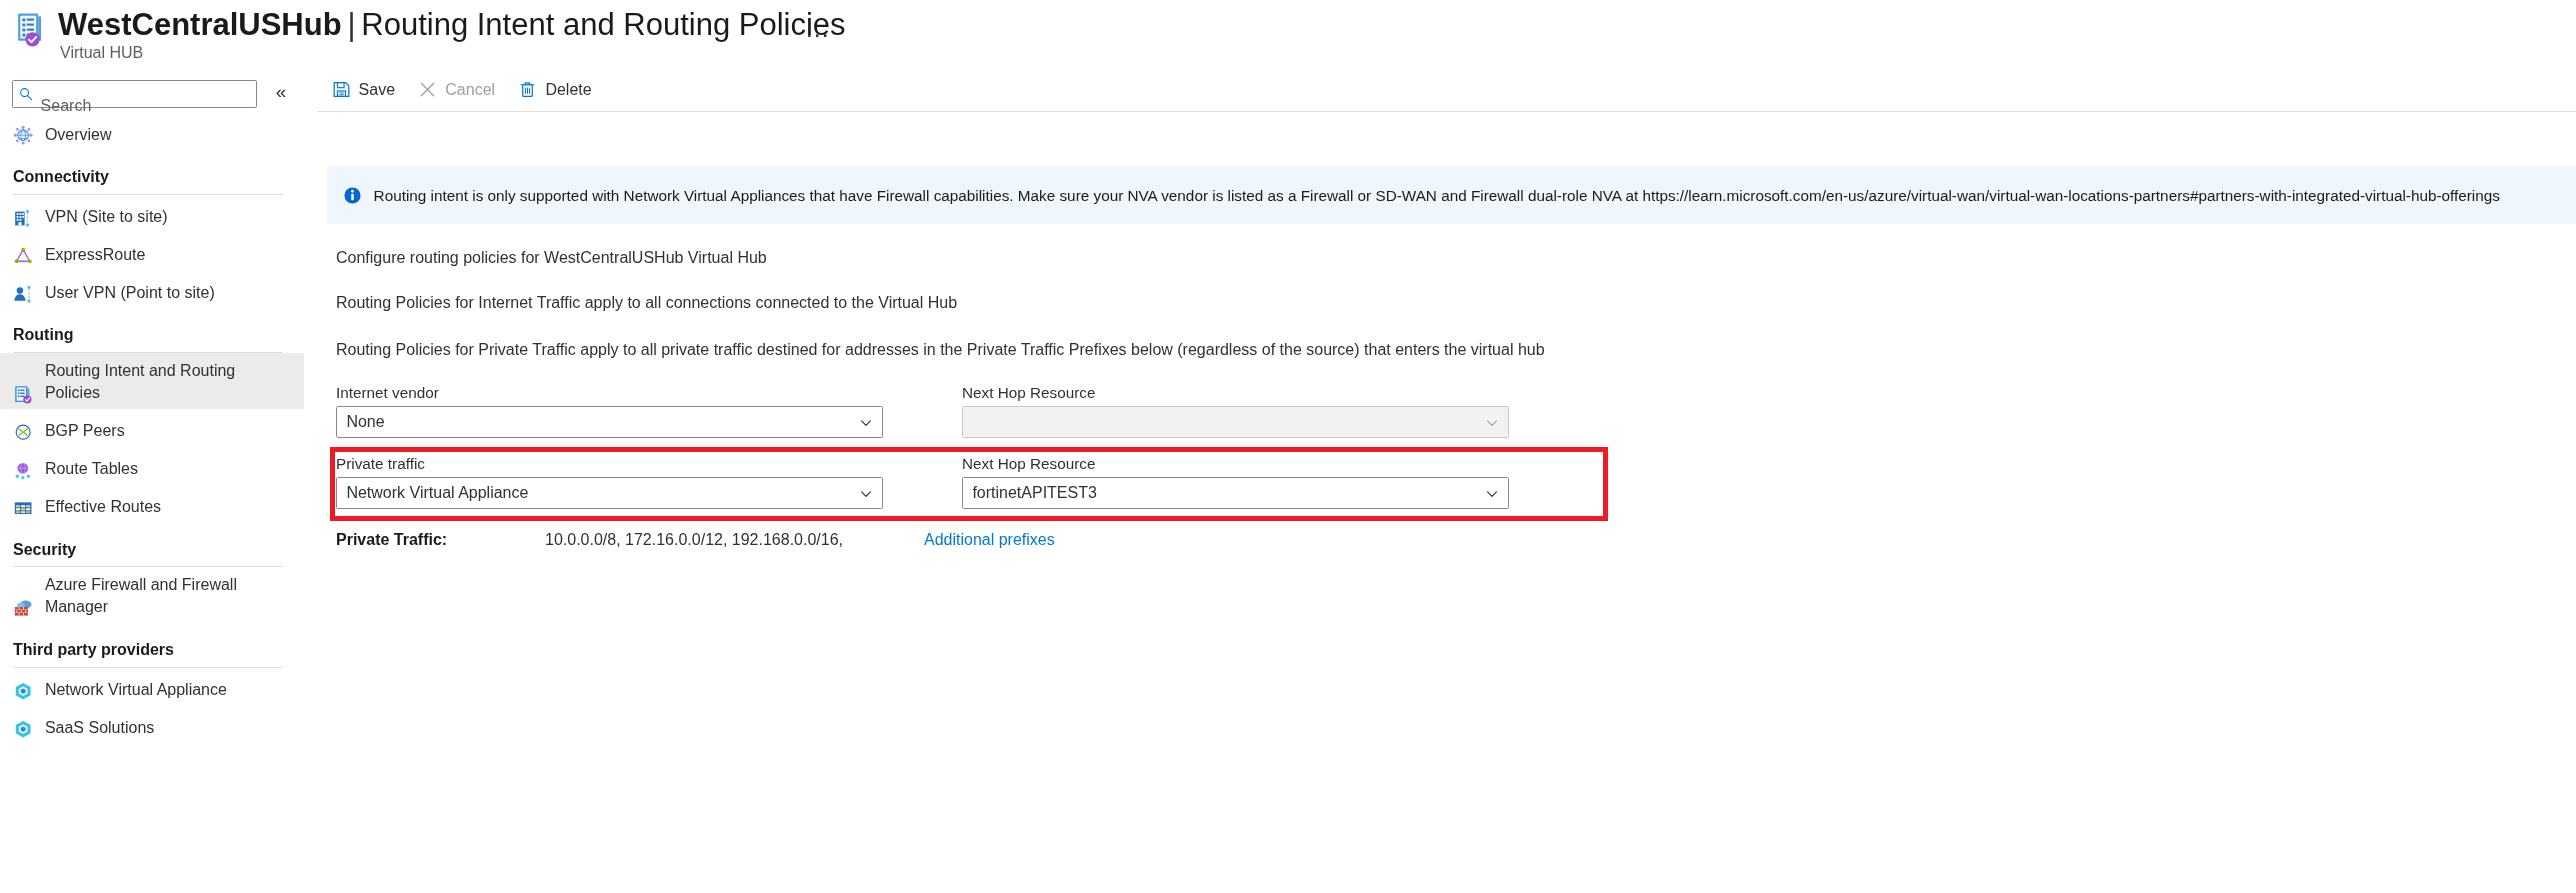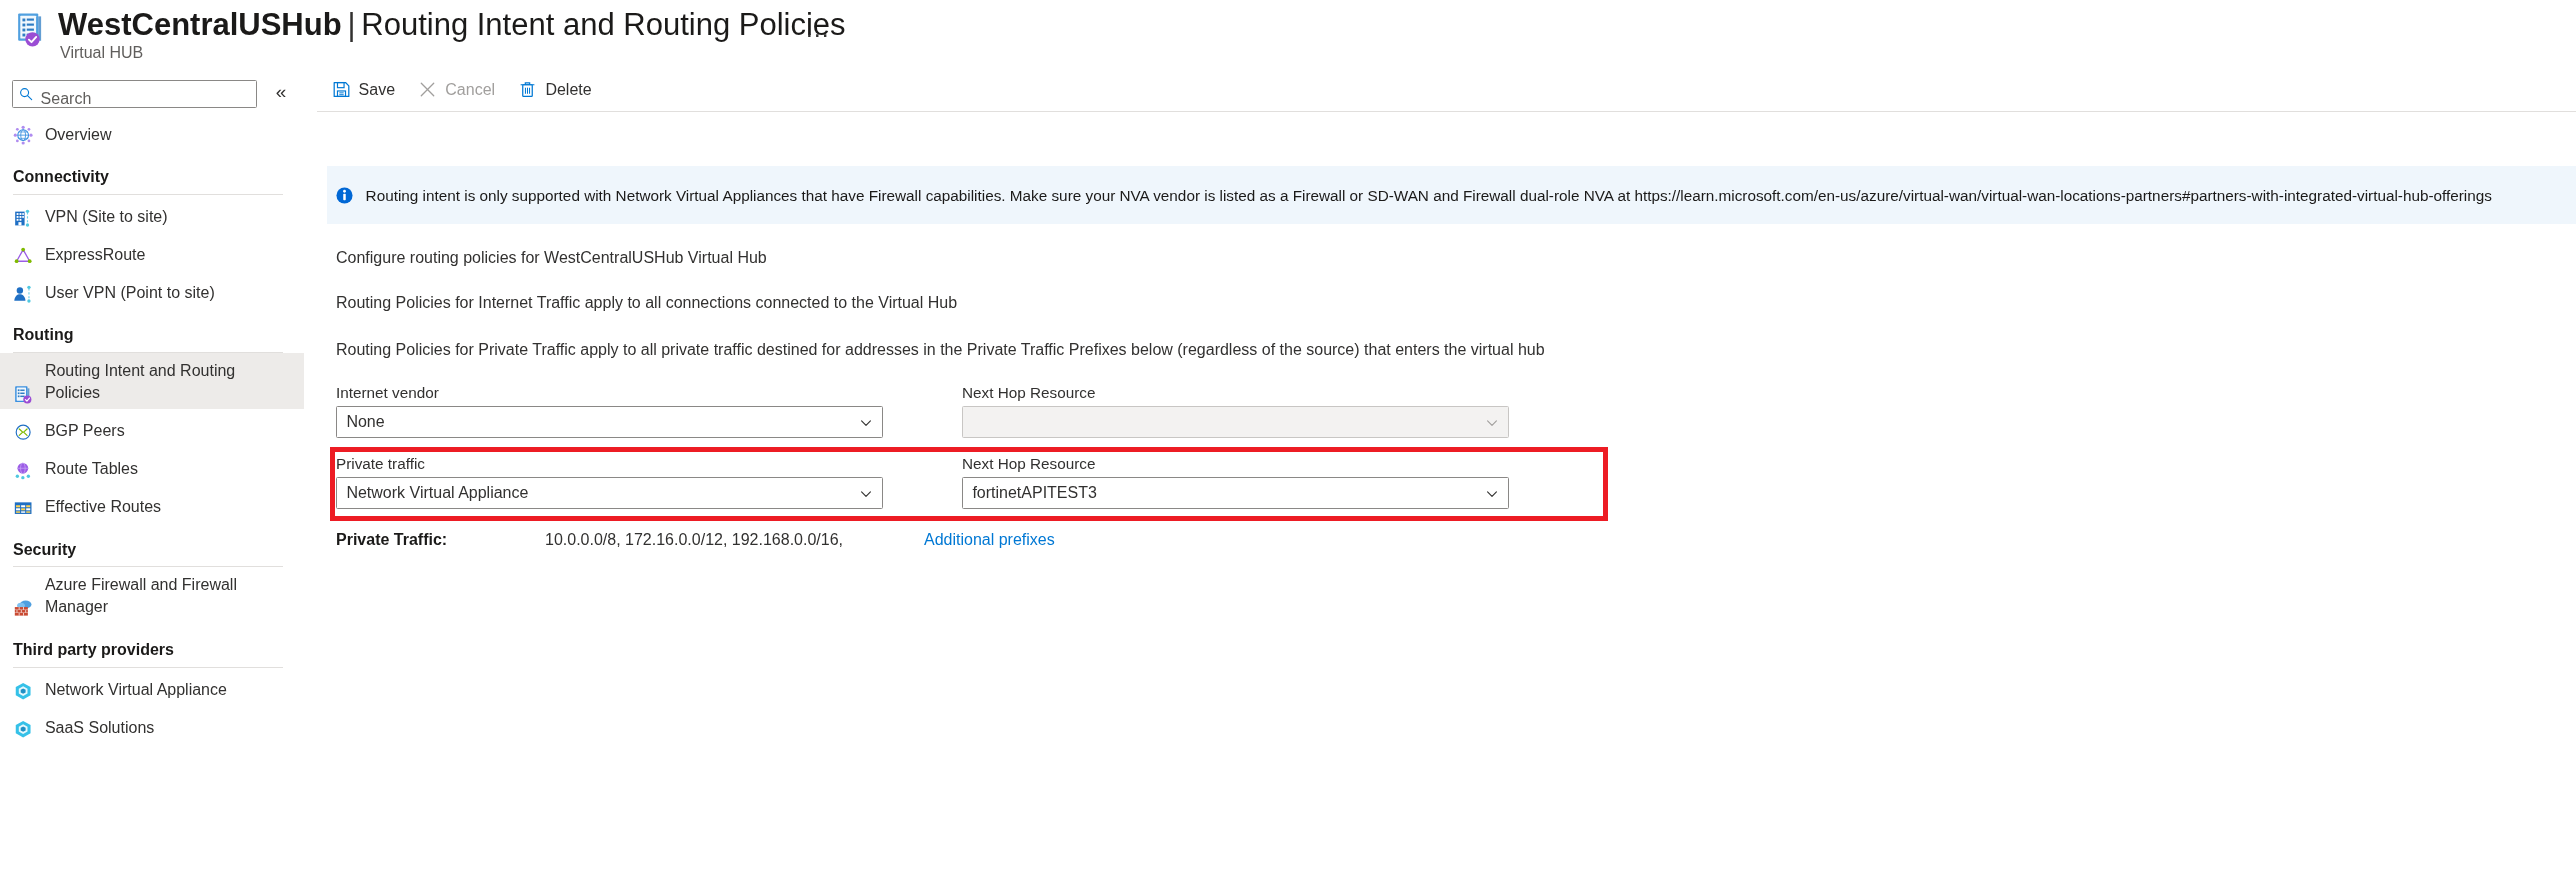--- a/index.html
+++ b/index.html
@@ -74,21 +74,21 @@
     background: #ffffff;
     box-sizing: border-box;
   }
   .search-icon {
     position: absolute;
     left: 6.5px; top: 6.5px;
     width: 14px; height: 14px;
   }
   .search-input {
     position: absolute;
-    left: 26px; top: 4px;
+    left: 26px; top: 11px;
     width: 212px; height: 26px;
     border: 0; outline: 0;
     background: transparent;
     font-family: "Liberation Sans", sans-serif;
     font-size: 16px;
     color: #323130;
   }
   .search-input::placeholder { color: #605e5c; }
   .collapse-btn {
     position: absolute;
@@ -195,21 +195,21 @@
 
   
   .info-banner {
     position: absolute;
     left: 23px; top: 93px;
     width: 2249px;
     height: 58px;
     background: #eff6fc;
     display: flex;
     align-items: center;
-    padding-left: 8px;
+    padding-left: 16px;
     box-sizing: border-box;
   }
   .info-ico {
     flex: 0 0 auto;
     width: 19px; height: 19px;
     margin-right: 11.6px;
   }
   .info-text {
     font-size: 15.3px;
     line-height: 19px;

